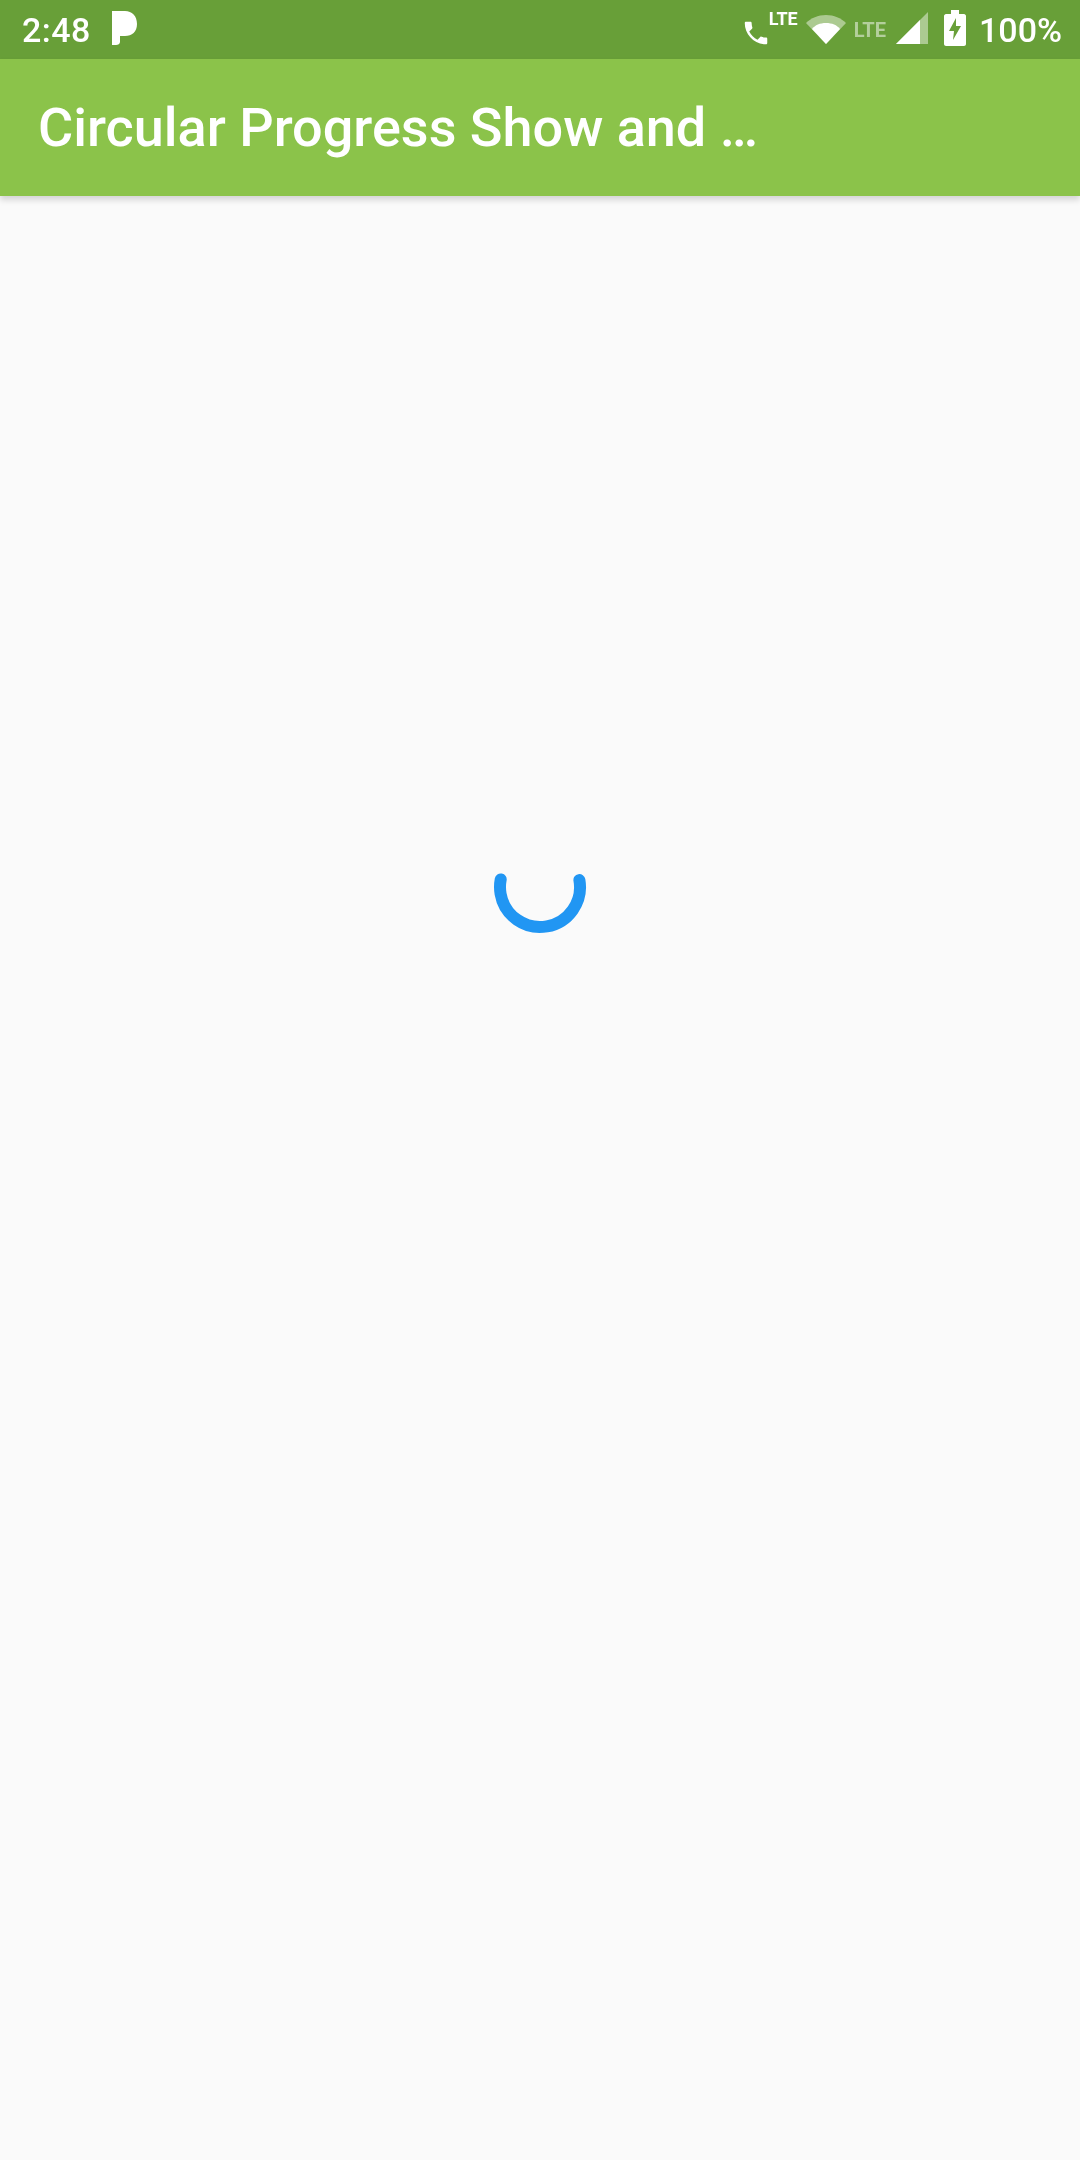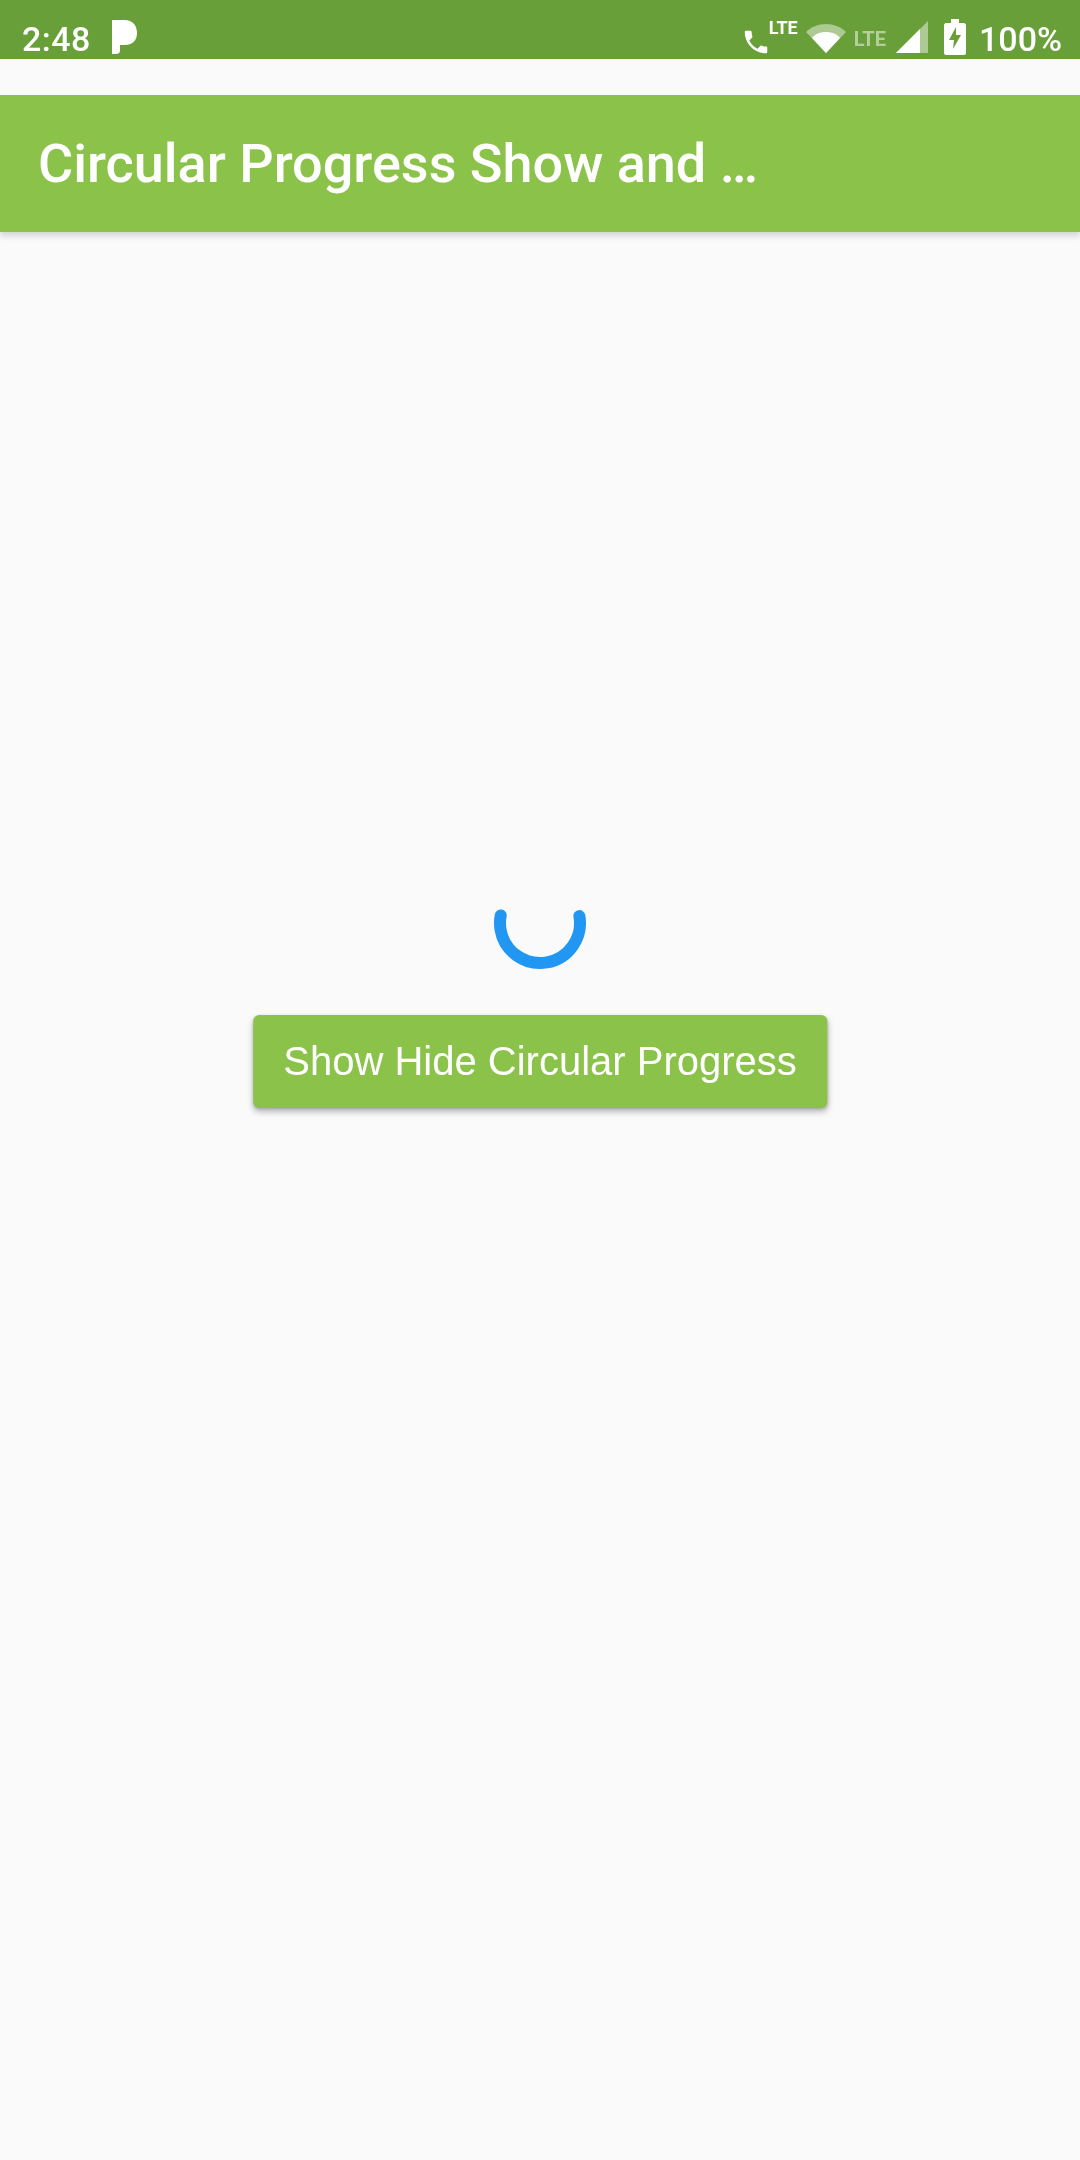--- a/index.html
+++ b/index.html
@@ -12,21 +12,21 @@
       height: 2160px;
       background: #fafafa;
       font-family: Roboto, Arial, sans-serif;
       overflow: hidden;
       position: relative;
     }
     .status-bar {
       height: 59px;
       background: #689F38;
       display: flex;
-      align-items: flex-end;
+      align-items: center;
       justify-content: space-between;
       padding: 0 18px 0 22px;
       color: #fff;
     }
     .status-left {
       display: flex;
       align-items: center;
       gap: 18px;
     }
     .status-time {
@@ -85,21 +85,20 @@
       font-weight: 500;
       margin-left: 7px;
     }
     .app-bar {
       height: 137px;
       background: #8BC34A;
       display: flex;
       align-items: center;
       padding: 0 38px;
       box-shadow: 0 4px 6px rgba(0,0,0,0.15);
-      margin-top: 36px;
     }
     .app-title {
       font-size: 54px;
       font-weight: 500;
       color: #fff;
       white-space: nowrap;
       overflow: hidden;
       text-overflow: ellipsis;
       width: 100%;
     }
@@ -182,14 +181,13 @@
 <div class="app-bar">
   <div class="app-title">Circular Progress Show and …</div>
 </div>
 
 <div class="content">
   <div class="spinner">
     <svg viewBox="0 0 50 50">
       <circle cx="25" cy="25" r="20" fill="none" stroke="#2196F3" stroke-width="6" stroke-linecap="round" stroke-dasharray="70 200" stroke-dashoffset="0"></circle>
     </svg>
   </div>
-  <button class="main-btn">Show Hide Circular Progress</button>
 </div>
 
 </body></html>

